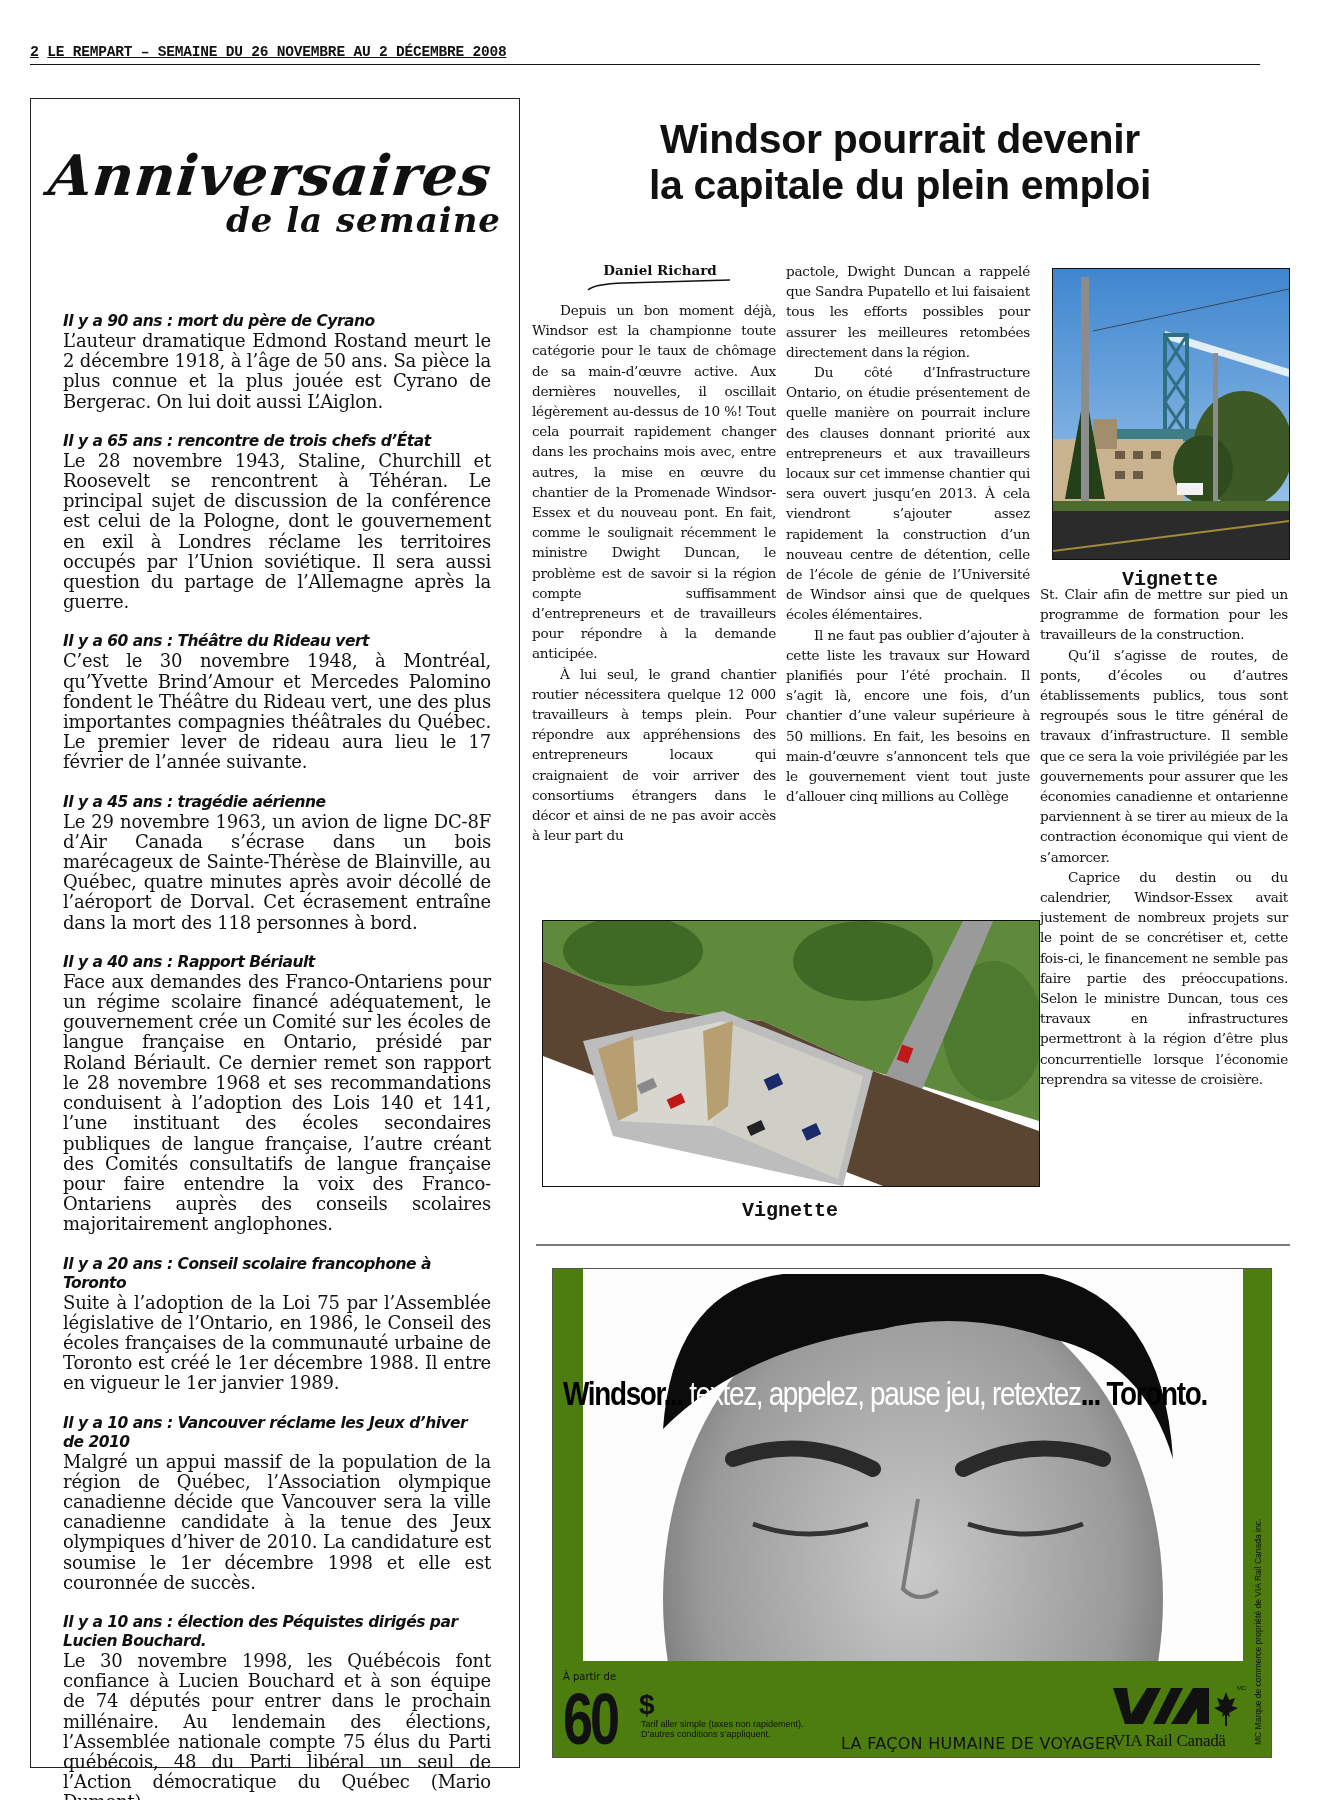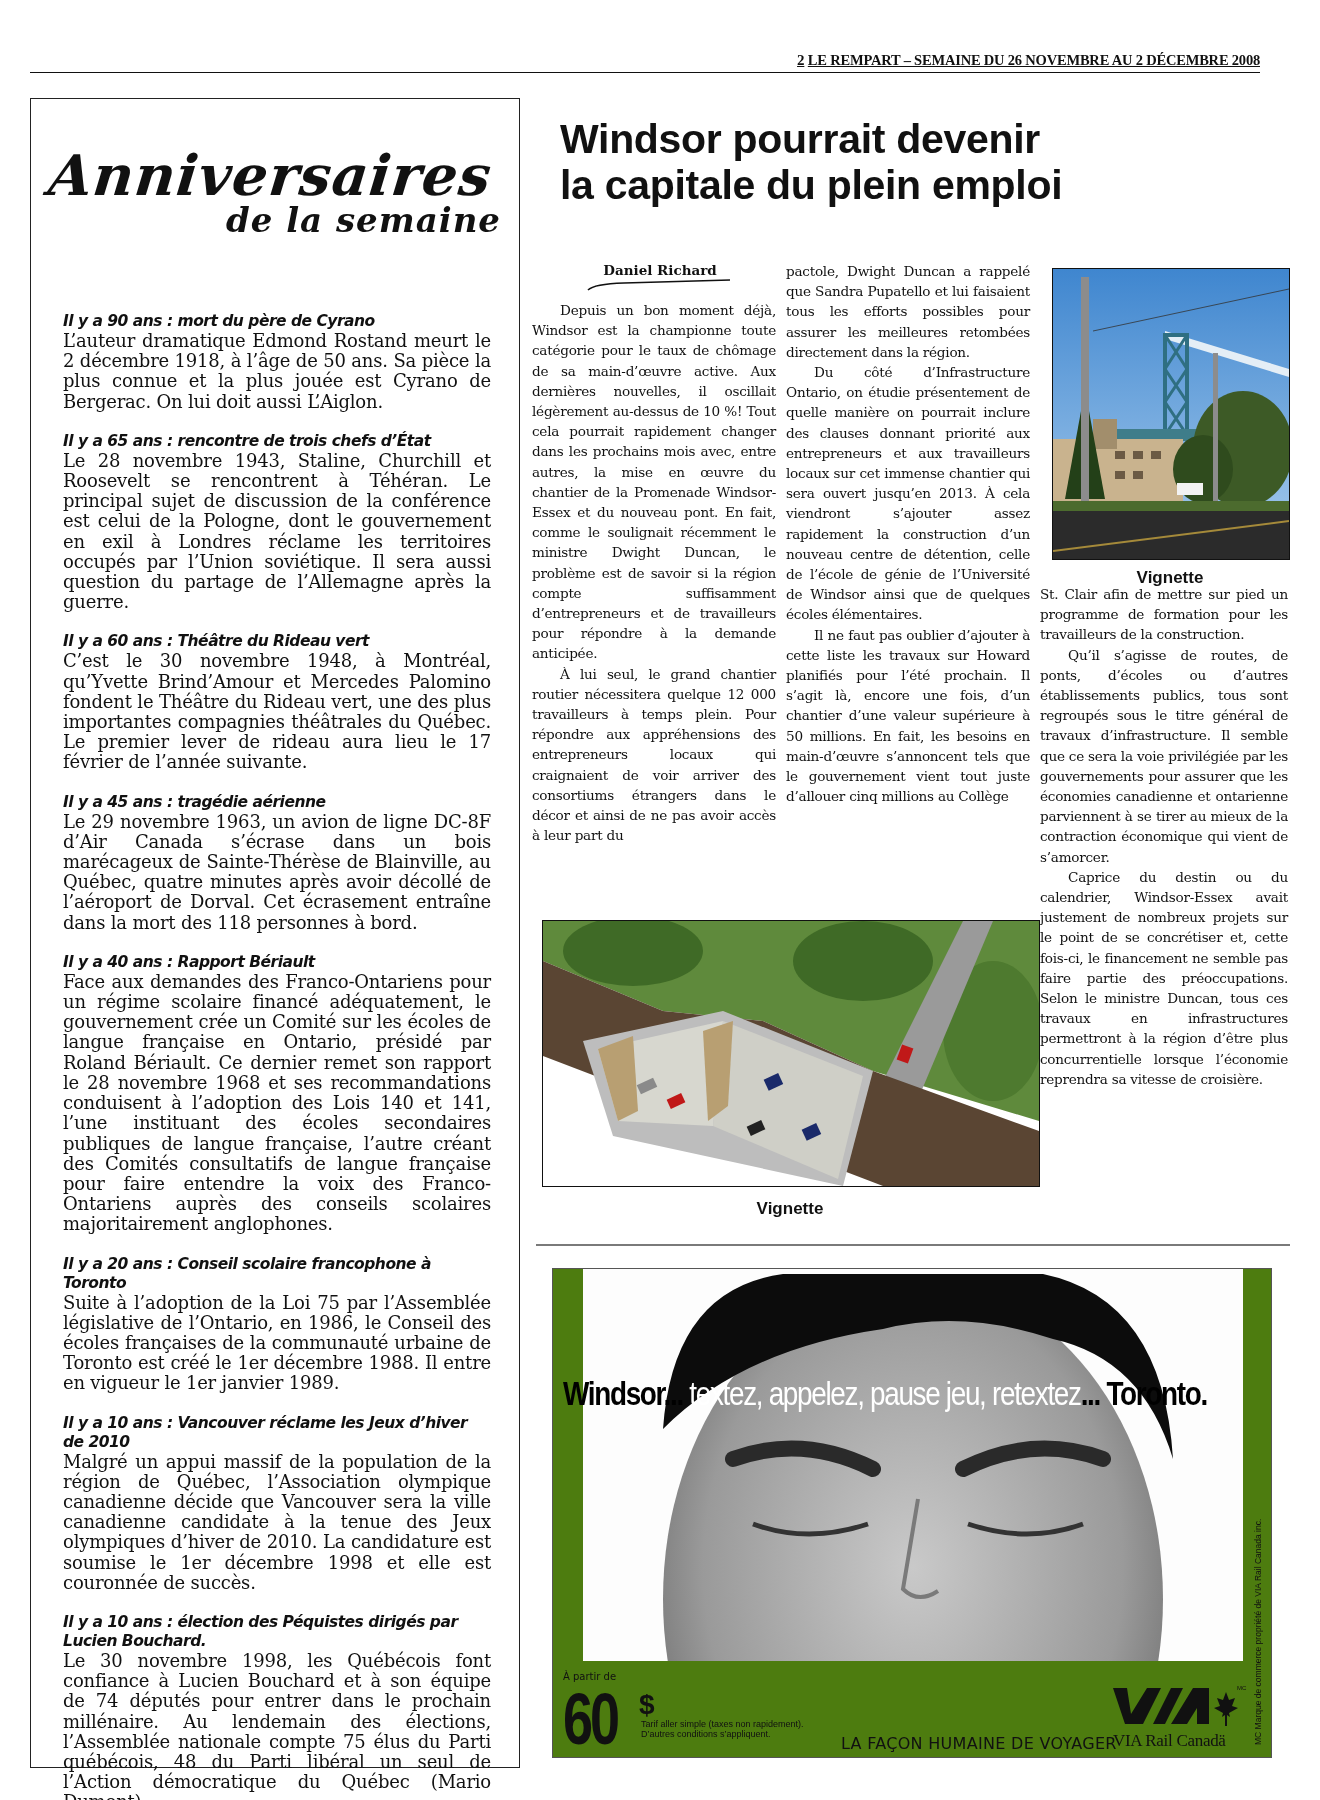--- a/index.html
+++ b/index.html
@@ -1,46 +1,46 @@
 <!DOCTYPE html>
 <html><head>
 <meta charset="utf-8">
 <style>
   html, body { margin:0; padding:0; background:#ffffff; }
   body { width:1320px; height:1800px; position:relative; overflow:hidden; color:#111; font-family:"DejaVu Serif", serif; }
   .abs { position:absolute; }
 
   
-  .runhead { left:30px; top:52px; width:1230px; height:20px; border-bottom:1.5px solid #111; font-family:Liberation Serif, serif; font-weight:bold; font-size:14.5px; letter-spacing:-0.2px;text-align:right; }
+  .runhead { left:30px; top:44px; width:1230px; height:20px; border-bottom:1.5px solid #111; font-family:Liberation Mono, monospace; font-weight:bold; font-size:14.5px; letter-spacing:-0.2px; }
   .runhead .pg { text-decoration:underline; font-size:15px; }
   .runhead .txt { text-decoration:underline; }
 
   
   .sidebar { left:30px; top:98px; width:490px; height:1670px; border:1.5px solid #222; box-sizing:border-box; }
   .side-title { position:absolute; left:18px; top:48px; width:460px; font-family:"DejaVu Serif", serif; font-weight:bold; font-style:italic; }
   .side-title .t1 { font-size:56px; letter-spacing:1px; line-height:56px; transform:skewX(-6deg); display:block; }
   .side-title .t2 { font-size:34px; line-height:34px; text-align:right; display:block; padding-right:8px; letter-spacing:1px; }
   .entries { position:absolute; left:32px; top:213px; width:428px; }
   .entry { margin-bottom:20px; }
   .entry h3 { margin:0; font-family:"DejaVu Sans", sans-serif; font-weight:bold; font-style:italic; font-size:15.5px; line-height:19px; letter-spacing:-0.5px; }
   .entry p { margin:0; font-size:18px; line-height:20.2px; text-align:justify; letter-spacing:-0.2px; }
 
   
-  .headline { left:560px; top:116px; width:680px; font-family:"Liberation Sans", sans-serif; font-weight:bold; font-size:41px; line-height:46px; letter-spacing:-0.3px; }
+  .headline { left:560px; top:116px; width:680px; text-align:center; font-family:"Liberation Sans", sans-serif; font-weight:bold; font-size:41px; line-height:46px; letter-spacing:-0.3px; }
   .byline { left:590px; top:262px; width:140px; text-align:center; font-size:13.5px; font-weight:bold; font-family:"DejaVu Serif", serif; }
   .byline-swash { left:584px; top:278px; width:150px; height:14px; }
   .col { font-size:13.6px; line-height:20.2px; text-align:justify; letter-spacing:-0.25px; }
   .col p { margin:0; text-indent:28px; }
   .col p.noind { text-indent:0; }
   .col1 { left:532px; top:300px; width:244px; }
   .col2 { left:786px; top:261px; width:244px; }
   .col3 { left:1040px; top:584px; width:248px; }
 
   .photo-bridge { left:1052px; top:268px; width:236px; height:290px; border:1.5px solid #111; overflow:hidden; }
-  .caption { font-family:Liberation Sans, sans-serif; font-weight:bold; font-size:17px; text-align:center; }
+  .caption { font-family:Liberation Mono, monospace; font-weight:bold; font-size:20px; text-align:center; }
   .cap1 { left:1052px; top:568px; width:236px; }
   .photo-tunnel { left:542px; top:920px; width:496px; height:265px; border:1.5px solid #111; overflow:hidden; }
   .cap2 { left:542px; top:1199px; width:496px; }
 
   .rule { left:536px; top:1244px; width:754px; height:0; border-top:2.5px solid #7a7a7a; }
 
   
   .ad { left:552px; top:1268px; width:720px; height:490px; border:1.5px solid #555; box-sizing:border-box; overflow:hidden; background:#4d7c0f; }
   .ad-face { position:absolute; left:30px; top:0; width:660px; height:392px; }
   .ad-tag { position:absolute; left:10px; top:104px; width:700px; white-space:nowrap; font-family:"Liberation Sans", sans-serif; font-size:34px; line-height:40px; letter-spacing:-1.6px; transform:scaleX(0.82); transform-origin:left center; }

